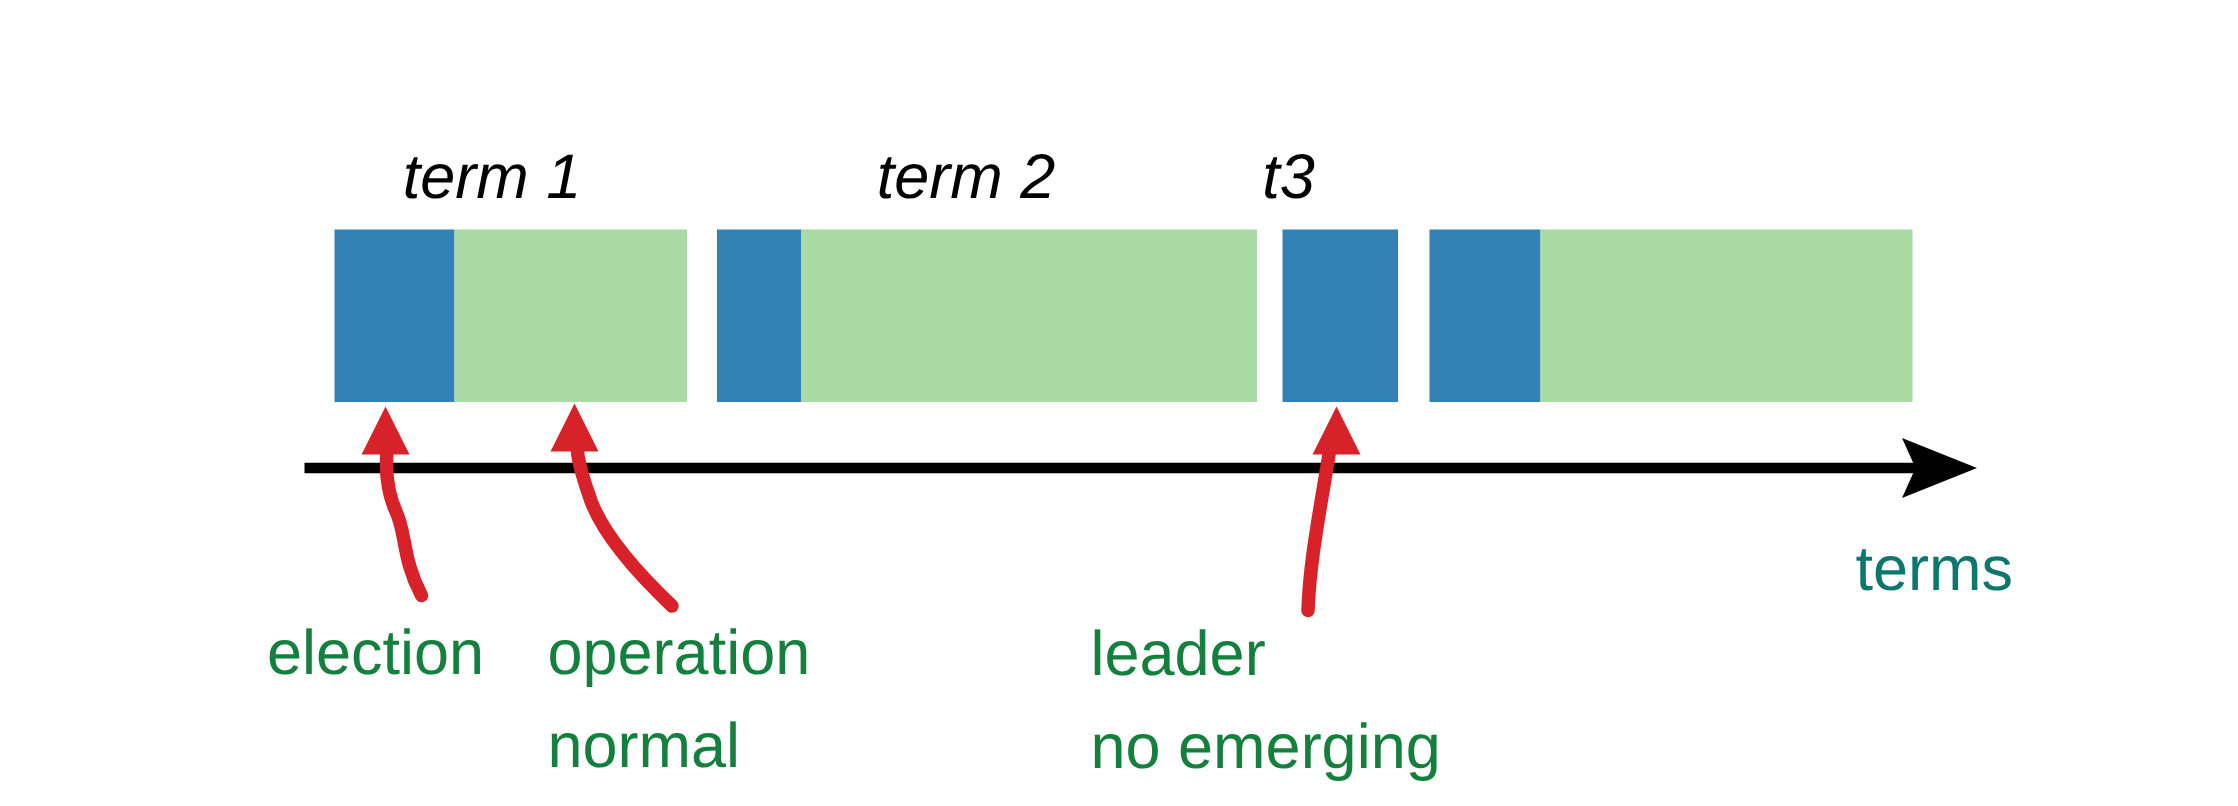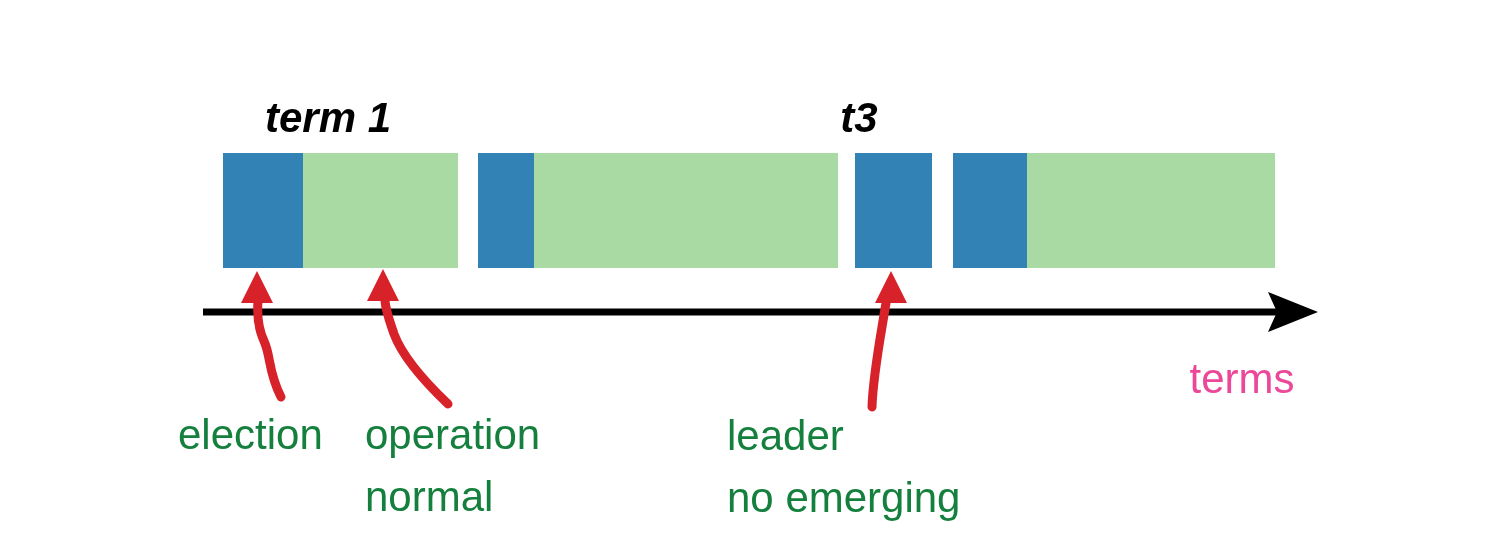--- a/index.html
+++ b/index.html
@@ -18,21 +18,20 @@
   .term-label {
     position: absolute;
     top: 93px;
     height: 50px;
     font-style: italic;
     font-size: 42px;
     line-height: 50px;
     color: #000000;
     text-align: center;
     white-space: nowrap;
-    font-weight: bold;
   }
   .seg {
     position: absolute;
     top: 153px;
     height: 115px;
   }
   .overlay-svg {
     position: absolute;
     left: 0;
     top: 0;
@@ -42,31 +41,32 @@
   .caption {
     position: absolute;
     font-size: 42px;
     line-height: 62px;
     color: #15803d;
     white-space: nowrap;
   }
   .axis-label {
     position: absolute;
     font-size: 42px;
-    color: #ec4899;
-    text-align: center;
+    color: #0f766e;
+    text-align: right;
     white-space: nowrap;
   }
 </style>
 </head>
 <body>
 
 <div class="stage">
 
   <div class="term-label" style="left:228px; width:200px;">term 1</div>
+  <div class="term-label" style="left:544px; width:200px;">term 2</div>
   <div class="term-label" style="left:759px; width:200px;">t3</div>
 
   <div class="seg" style="left: 223px; width: 80px; background-color: rgb(50, 130, 182);"></div>
   <div class="seg" style="left: 303px; width: 155px; background-color: rgb(169, 218, 163);"></div>
 
   <div class="seg" style="left: 478px; width: 56px; background-color: rgb(50, 130, 182);"></div>
   <div class="seg" style="left: 534px; width: 304px; background-color: rgb(169, 218, 163);"></div>
 
   <div class="seg" style="left: 855px; width: 77px; background-color: rgb(50, 130, 182);"></div>
 

